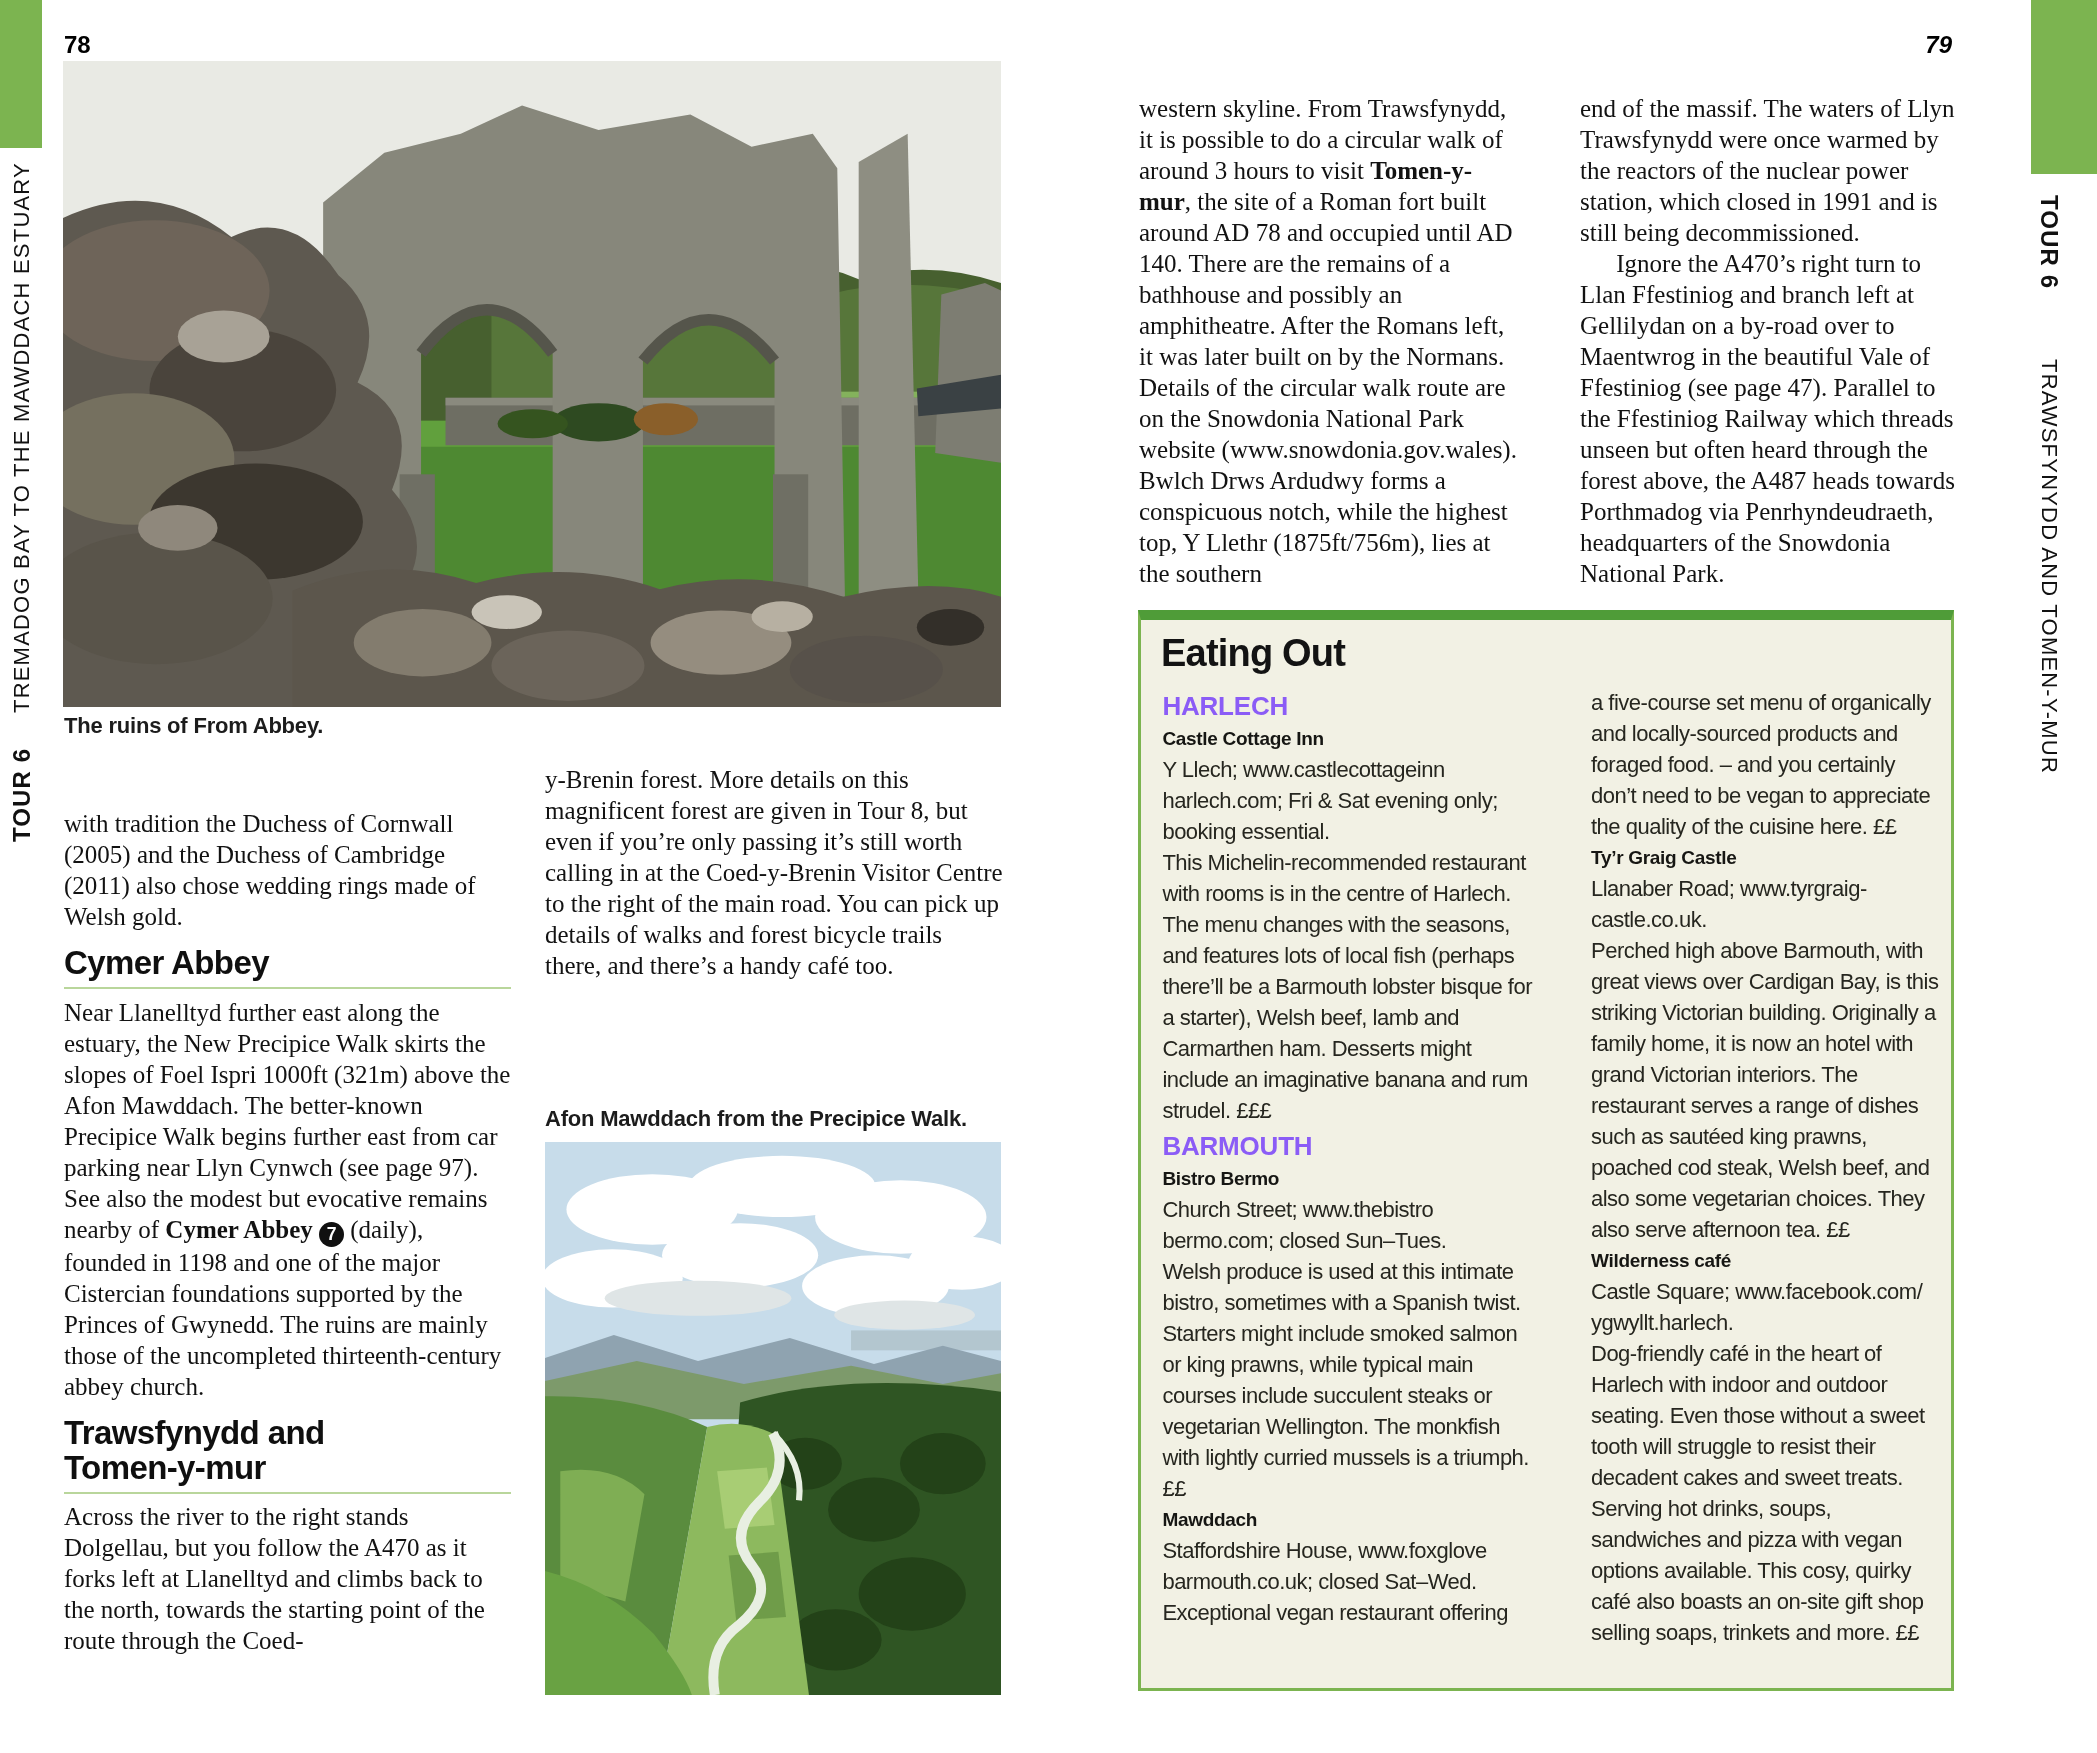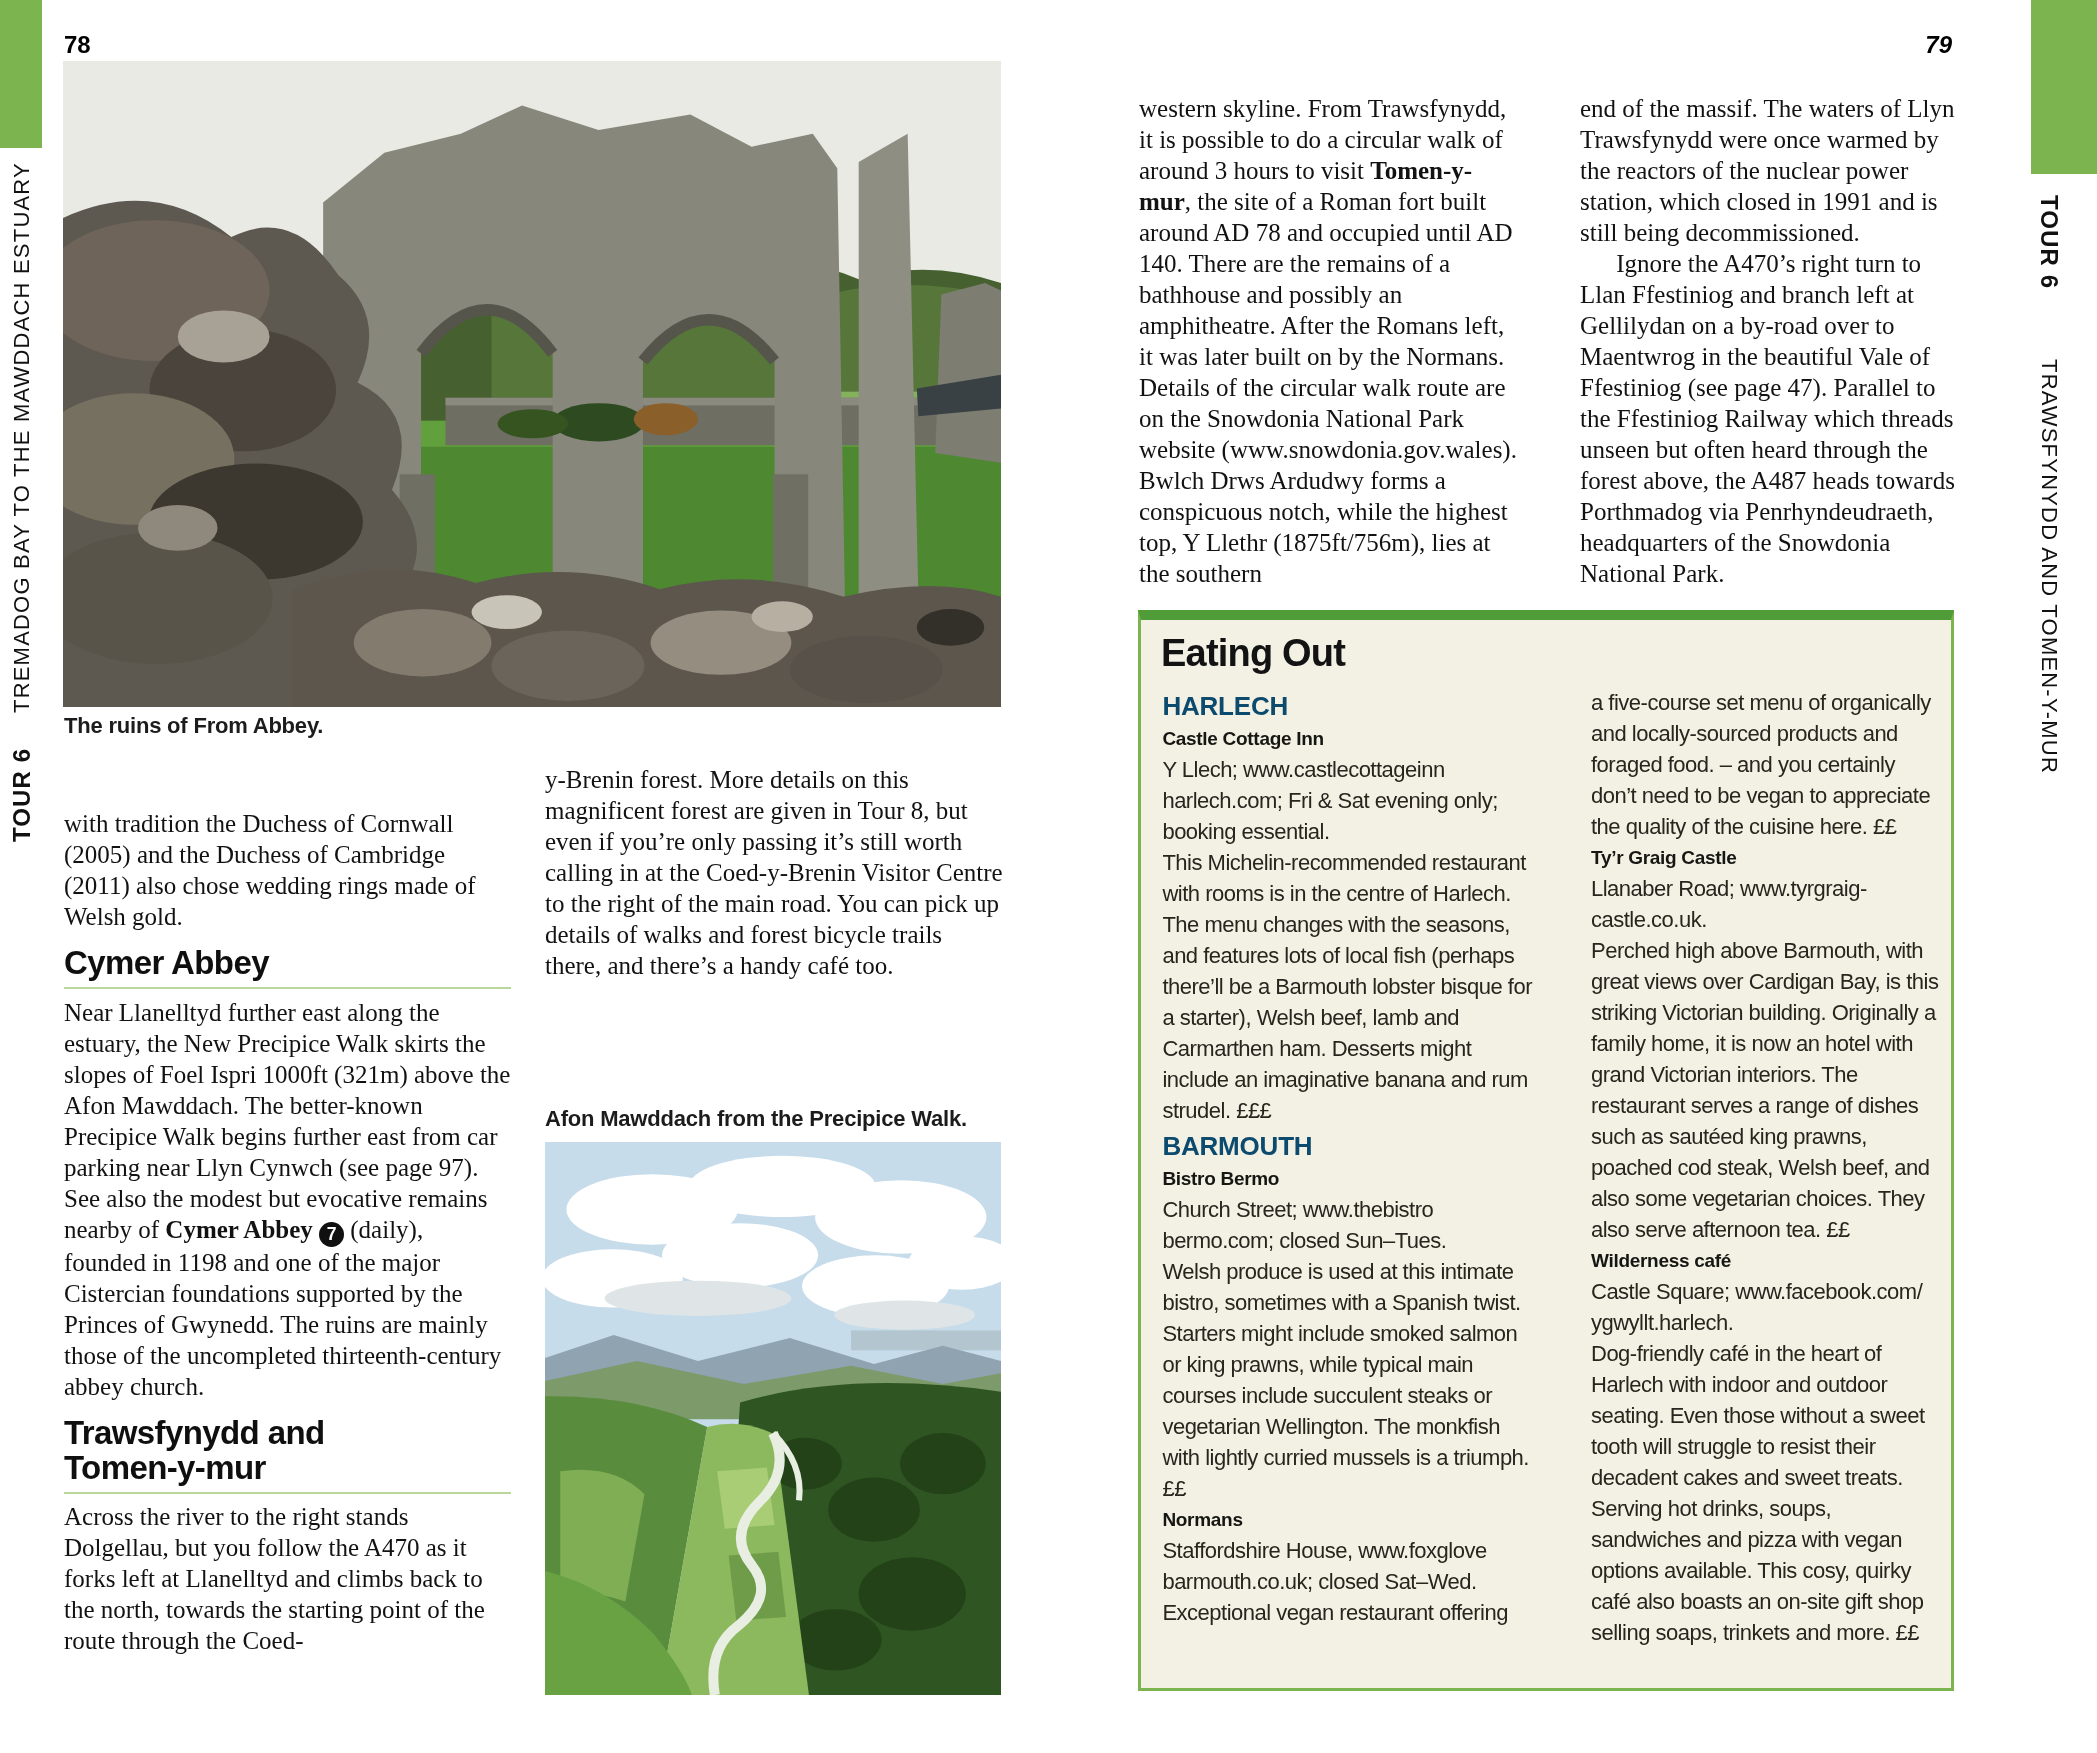--- a/index.html
+++ b/index.html
@@ -54,21 +54,21 @@
 
   
   .eatbox{position:absolute;left:1138px;top:610px;width:816px;height:1081px;box-sizing:border-box;
           background:#f2f1e4;border:3.1px solid #7cb450;border-top:10px solid #4f9c38;}
   .eatbox .title{font:700 38px "Liberation Sans",sans-serif;letter-spacing:-0.8px;color:#131313;margin:12.2px 0 0 20px;}
   .eatcol{position:absolute;top:67px;font-family:"Liberation Sans",sans-serif;color:#26261f;}
   .eatcol-a{left:21.4px;width:372px;}
   .eatcol-b{left:450px;width:354px;}
   .blk-text{font-size:22px;line-height:31px;font-weight:400;letter-spacing:-0.5px;}
   .blk-name{font-size:19px;line-height:31px;font-weight:700;letter-spacing:-0.3px;color:#161613;}
-  .blk-city{font-size:26px;line-height:34px;font-weight:700;letter-spacing:-0.2px;color:#0c4a6e;margin-top:2.3px;}
+  .blk-city{font-size:26px;line-height:34px;font-weight:700;letter-spacing:-0.2px;color:#8b5cf6;margin-top:2.3px;}
 </style>
 </head>
 <body>
 
 <div id="root">
 
   <div class="tab tab-left"></div>
   <div class="tab tab-right"></div>
 
   <div class="pagenum pn-left">78</div>
@@ -189,21 +189,21 @@
     <div class="title">Eating Out</div>
     <div class="eatcol eatcol-a">
         <div class="blk-city">HARLECH</div>
         <div class="blk-name">Castle Cottage Inn</div>
         <div class="blk-text">Y Llech; www.castlecottageinn harlech.com; Fri &amp; Sat evening only; booking essential.</div>
         <div class="blk-text">This Michelin-recommended restaurant with rooms is in the centre of Harlech. The menu changes with the seasons, and features lots of local fish (perhaps there’ll be a Barmouth lobster bisque for a starter), Welsh beef, lamb and Carmarthen ham. Desserts might include an imaginative banana and rum strudel. £££</div>
         <div class="blk-city">BARMOUTH</div>
         <div class="blk-name">Bistro Bermo</div>
         <div class="blk-text">Church Street; www.thebistro bermo.com; closed Sun–Tues.</div>
         <div class="blk-text">Welsh produce is used at this intimate bistro, sometimes with a Spanish twist. Starters might include smoked salmon or king prawns, while typical main courses include succulent steaks or vegetarian Wellington. The monkfish with lightly curried mussels is a triumph. ££</div>
-        <div class="blk-name">Normans</div>
+        <div class="blk-name">Mawddach</div>
         <div class="blk-text">Staffordshire House, www.foxglove barmouth.co.uk; closed Sat–Wed.</div>
         <div class="blk-text">Exceptional vegan restaurant offering</div>
       </div>
     <div class="eatcol eatcol-b">
         <div class="blk-text">a five-course set menu of organically and locally-sourced products and foraged food. – and you certainly don’t need to be vegan to appreciate the quality of the cuisine here. ££</div>
         <div class="blk-name">Ty’r Graig Castle</div>
         <div class="blk-text">Llanaber Road; www.tyrgraig-castle.co.uk.</div>
         <div class="blk-text">Perched high above Barmouth, with great views over Cardigan Bay, is this striking Victorian building. Originally a family home, it is now an hotel with grand Victorian interiors. The restaurant serves a range of dishes such as sautéed king prawns, poached cod steak, Welsh beef, and also some vegetarian choices. They also serve afternoon tea. ££</div>
         <div class="blk-name">Wilderness café</div>
         <div class="blk-text">Castle Square; www.facebook.com/ ygwyllt.harlech.</div>

